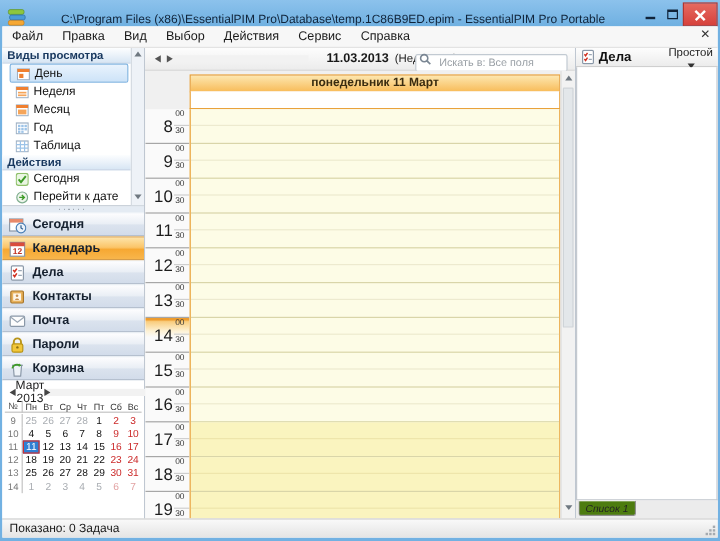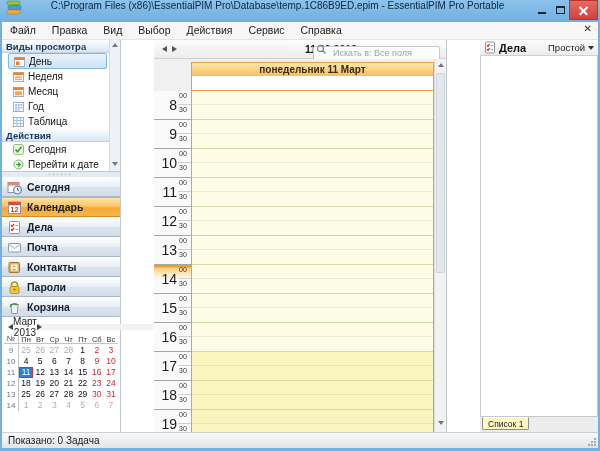--- a/index.html
+++ b/index.html
@@ -3,41 +3,41 @@
 <meta charset="utf-8">
 <style>
   * { margin:0; padding:0; box-sizing:border-box; font-family:"Liberation Sans", sans-serif; }
   html,body { background:#c8c8c8; }
   i { font-style:normal; }
 
   .window { position:relative; width:600px; height:451px; background:#72b1e2; overflow:hidden; }
 
   
   .titlebar { position:absolute; top:0; left:0; right:0; height:22px;
-    background:linear-gradient(#8cc2ec,#6fb0e1); display:flex; align-items:flex-start; }
+    background:linear-gradient(#8cc2ec,#6fb0e1); display:flex; align-items:flex-end; }
   .app-icon { margin-left:6px; width:16px; height:15px; position:relative; flex:0 0 auto; }
   .title-text { flex:1; text-align:center; font-size:10px; color:#10243a; white-space:nowrap; overflow:hidden; }
   .win-btn { width:18px; height:20px; display:flex; align-items:center; justify-content:center; flex:0 0 auto; cursor:default; }
   .btn-close { width:29px; height:20px; background:linear-gradient(#e56a61,#d6413c); border:1px solid #b23530; margin-right:2px; }
   .glyph-min { width:8px; height:2px; background:#10243a; margin-top:6px; }
   .glyph-max { width:9px; height:8px; border:1px solid #10243a; border-top-width:2px; background:transparent; }
   .glyph-close { position:relative; width:9px; height:9px; }
   .glyph-close::before,.glyph-close::after { content:""; position:absolute; left:-1px; top:4px; width:11px; height:1.6px; background:#fff; }
   .glyph-close::before { transform:rotate(45deg); } .glyph-close::after { transform:rotate(-45deg); }
 
   
   .wbody { position:absolute; top:22px; left:2px; right:2px; bottom:3px; background:#fff;
     display:flex; flex-direction:column; }
 
   .menubar { height:18px; background:#f7f7f7; border-bottom:1px solid #e3e3e3;
     display:flex; align-items:center; position:relative; flex:0 0 auto; }
   .menu-item { font-size:10.5px; color:#1a1a1a; padding:0 8px; line-height:17px; cursor:default; }
   .menu-close { position:absolute; right:6px; top:1px; font-size:10px; color:#333; cursor:default; }
 
-  .content { flex:1; display:flex; min-height:0;gap:33px; }
+  .content { flex:1; display:flex; min-height:0; }
 
   
   .sidebar { width:119px; flex:0 0 auto; background:#e9eff6; border-right:1px solid #bfc7d1;
     display:flex; flex-direction:column; }
   .views-panel { height:132px; background:#fff; border-bottom:1px solid #bfc7d1; position:relative; flex:0 0 auto; }
   .vp-inner { position:absolute; left:0; top:0; right:11px; bottom:0; }
   .sp-header { height:13px; background:linear-gradient(#fdfeff,#d8e6f4); border-bottom:1px solid #c2d2e4;
     font-size:9.5px; font-weight:bold; color:#17375e; padding-left:4px; display:flex; align-items:center; }
   .view-item, .action-item { height:15px; display:flex; align-items:center; gap:4px; padding-left:11px;
     font-size:10px; color:#111; cursor:default; }
@@ -121,27 +121,27 @@
   .vscroll { position:absolute; right:0; top:0; width:12px; bottom:0; background:#f2f2f2; border-left:1px solid #dcdcdc; }
   .vscroll .thumb { position:absolute; left:1px; right:1px; top:14px; height:200px; background:#e3e7ea; border:1px solid #cfd4d8; border-radius:1px; }
   .vscroll .arr.up { margin-top:4px; }
   .vscroll .down { position:absolute; bottom:4px; left:2.5px; }
 
   
   .right { width:118px; flex:0 0 auto; background:#f2f2f2; display:flex; flex-direction:column; }
   .rp-header { height:16px; flex:0 0 auto; background:linear-gradient(#fdfdfd,#ececec); border-bottom:1px solid #cfcfcf;
     display:flex; align-items:center; gap:3px; padding:0 4px; }
   .rp-title { font-size:11px; font-weight:bold; color:#111; flex:1; }
-  .rp-mode { font-size:9.5px; color:#222; display:flex; align-items:center; gap:3px; cursor:default; }
+  .rp-mode { font-size:9.5px; color:#222; display:flex; align-items:center; gap:3px; cursor:default;flex-direction:column; }
   .caret { width:0; height:0; border-left:3px solid transparent; border-right:3px solid transparent; border-top:4px solid #333; }
   .rp-list { flex:1; background:#fff; border:1px solid #c4c9cf; border-top:none; margin:0; }
   .rp-tabs { height:15px; flex:0 0 auto; background:#ececec; position:relative; }
-  .rp-tab { position:absolute; left:2px; top:0; height:13px; padding:0 5px; background:#fef9c3;
+  .rp-tab { position:absolute; left:2px; top:0; height:13px; padding:0 5px; background:#4d7c0f;
     border:1px solid #8f8f8f; border-top:1px solid #fff; border-radius:0 0 2px 2px;
-    font-size:8.5px; color:#222; line-height:12px; cursor:default; }
+    font-size:8.5px; color:#222; line-height:12px; cursor:default;font-style:italic; }
 
   
   .statusbar { height:16px; flex:0 0 auto; background:linear-gradient(#f9f9f9,#e4e4e4);
     border-top:1px solid #cfcfcf; display:flex; align-items:center; position:relative; }
   .status-text { font-size:10px; color:#1a1a1a; padding-left:6px; }
   .grip { position:absolute; right:2px; bottom:2px; width:9px; height:9px; }
   .grip::before { content:""; position:absolute; right:0; bottom:0; width:2px; height:2px; background:#a4aab0;
     box-shadow:-3px 0 #a4aab0,-6px 0 #a4aab0,0 -3px #a4aab0,-3px -3px #a4aab0,0 -6px #a4aab0; }
 </style>
 </head>
@@ -286,33 +286,33 @@
             <svg class="nav-ico" viewBox="0 0 15 15">
                 <rect x="2.5" y="1.5" width="10" height="12" rx="1" fill="#fff" stroke="#8a98a8"></rect>
                 <path d="M4 5 L5.2 6.5 L7 3.8" stroke="#d03020" stroke-width="1.3" fill="none"></path>
                 <path d="M4 9 L5.2 10.5 L7 7.8" stroke="#d03020" stroke-width="1.3" fill="none"></path>
                 <path d="M8.2 5.5 h3 M8.2 9.5 h3" stroke="#9aa6b4" stroke-width="1"></path>
               </svg>
             <span>Дела</span>
           </div>
           <div class="nav-btn">
             <svg class="nav-ico" viewBox="0 0 15 15">
-                <rect x="1.5" y="3.5" width="12" height="8.5" rx="1" fill="#fdfdfd" stroke="#8a98a8"></rect>
-                <path d="M1.5 4 L7.5 8.5 L13.5 4" stroke="#9aa6b4" fill="none"></path>
-              </svg>
-            <span>Почта</span>
-          </div>
-          <div class="nav-btn">
-            <svg class="nav-ico" viewBox="0 0 15 15">
                 <rect x="2" y="2.5" width="10.5" height="10" rx="1" fill="#e8b25c" stroke="#a8762a"></rect>
                 <rect x="4" y="4.5" width="6.5" height="6" fill="#fdf6e8"></rect>
                 <circle cx="7.2" cy="6.5" r="1.1" fill="#c89050"></circle>
                 <path d="M5.5 10 c0.4-1.6 3-1.6 3.4 0" fill="#c89050"></path>
               </svg>
             <span>Контакты</span>
+          </div>
+          <div class="nav-btn">
+            <svg class="nav-ico" viewBox="0 0 15 15">
+                <rect x="1.5" y="3.5" width="12" height="8.5" rx="1" fill="#fdfdfd" stroke="#8a98a8"></rect>
+                <path d="M1.5 4 L7.5 8.5 L13.5 4" stroke="#9aa6b4" fill="none"></path>
+              </svg>
+            <span>Почта</span>
           </div>
           <div class="nav-btn">
             <svg class="nav-ico" viewBox="0 0 15 15">
                 <path d="M4.5 7 v-2 a3 3 0 0 1 6 0 v2" stroke="#b89418" stroke-width="1.6" fill="none"></path>
                 <rect x="3" y="6.5" width="9" height="7" rx="1.5" fill="#f2c73a" stroke="#b89418"></rect>
                 <circle cx="7.5" cy="9.5" r="1" fill="#8a6d10"></circle>
               </svg>
             <span>Пароли</span>
           </div>
           <div class="nav-btn">

